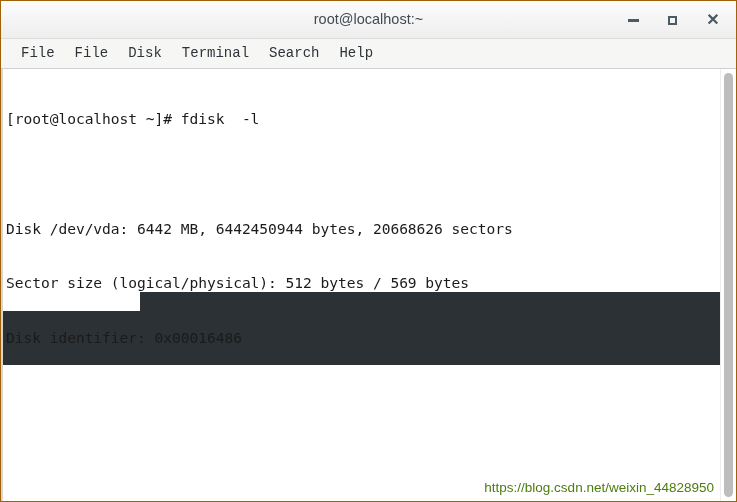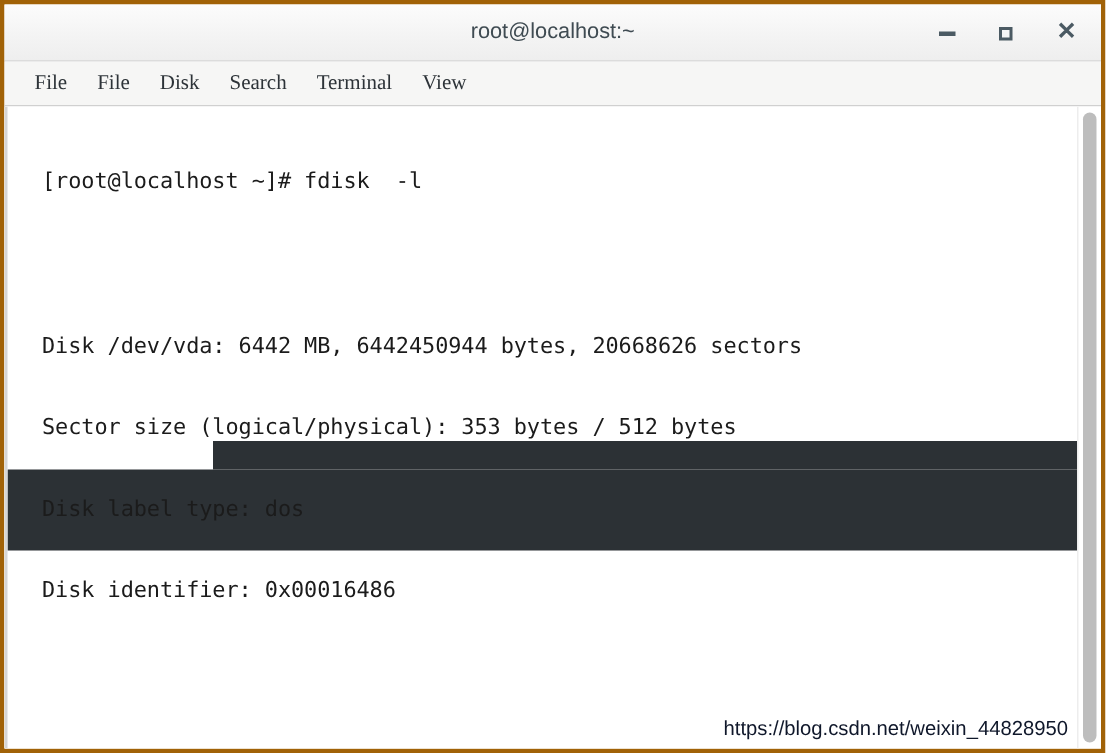--- a/index.html
+++ b/index.html
@@ -14,21 +14,21 @@
     font-family: "Liberation Sans", sans-serif;
     position: relative;
   }
 
   #window {
     width: 737px;
     height: 502px;
     position: relative;
     background: #ffffff;
     box-sizing: border-box;
-    border: 3px solid #a16207;
+    border: 1px solid #a16207;
     display: flex;
     flex-direction: column;
   }
 
   
   #titlebar {
     height: 37px;
     flex: 0 0 37px;
     position: relative;
     background: linear-gradient(to bottom, #fcfcfc 0%, #f4f4f4 55%, #eeeeee 100%);
@@ -85,21 +85,21 @@
     border-bottom: 1px solid #d0d0d0;
     display: flex;
     align-items: center;
     padding-left: 10px;
   }
   .menu-item {
     font-size: 14px;
     color: #2d3338;
     padding: 0 10px;
     line-height: 29px;
-    font-family: Liberation Serif, serif;
+    font-family: Liberation Mono, monospace;
     white-space: nowrap;
   }
 
   
   #term-wrap {
     flex: 1 1 auto;
     position: relative;
     background: #ffffff;
     display: flex;
     overflow: hidden;
@@ -120,21 +120,20 @@
     color: #1b1b1b;
     white-space: pre;
     padding-left: 3px;
     letter-spacing: -0.05px;
   }
   .tline {
     height: 18.2px;
     white-space: pre;
     position: relative;
     z-index: 2;
-    margin-left: 20px;
   }
   
   #sel-layer {
     position: absolute;
     left: 0; top: 0;
     width: 100%;
     height: 100%;
     z-index: 1;
     pointer-events: none;
   }
@@ -159,21 +158,21 @@
     background: #bdbdbd;
     border-radius: 5px;
   }
 
   
   #watermark {
     position: absolute;
     right: 22px;
     bottom: 6px;
     font-size: 13.5px;
-    color: #0f172a;
+    color: #4d7c0f;
     font-family: "Liberation Sans", sans-serif;
     white-space: nowrap;
     z-index: 5;
     pointer-events: none;
   }
 </style>
 </head>
 <body>
 
 <div id="window">
@@ -189,39 +188,38 @@
     </div>
     <div class="wbtn" id="btn-close">
       <span class="glyph-close">✕</span>
     </div>
   </div>
 
   <div id="menubar">
     <div class="menu-item">File</div>
     <div class="menu-item">File</div>
     <div class="menu-item">Disk</div>
+    <div class="menu-item">Terminal</div>
     <div class="menu-item">Search</div>
-    <div class="menu-item">Terminal</div>
-    <div class="menu-item">View</div>
+    <div class="menu-item">Help</div>
   </div>
 
   <div id="term-wrap">
     <div id="term">
 
       <div id="sel-layer">
         <div class="selbox" style="left:137px; top:223.4px; right:0; height:18.2px;"></div>
         <div class="selbox" style="left:0; top:241.6px; right:0; height:54.6px;"></div>
       </div>
 
       <div id="lines">
         <div class="tline">[root@localhost ~]# fdisk  -l</div>
         <div class="tline"></div>
         <div class="tline">Disk /dev/vda: 6442 MB, 6442450944 bytes, 20668626 sectors</div>
-        <div class="tline">Sector size (logical/physical): 353 bytes / 512 bytes</div>
-        <div class="tline">Disk label type: dos</div>
+        <div class="tline">Sector size (logical/physical): 512 bytes / 569 bytes</div>
         <div class="tline">Disk identifier: 0x00016486</div>
         
         
         
         
         
         
         
         
         

